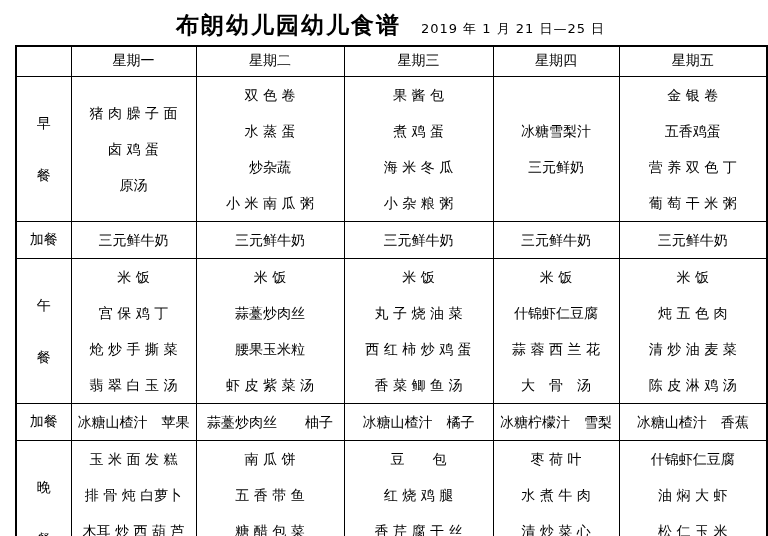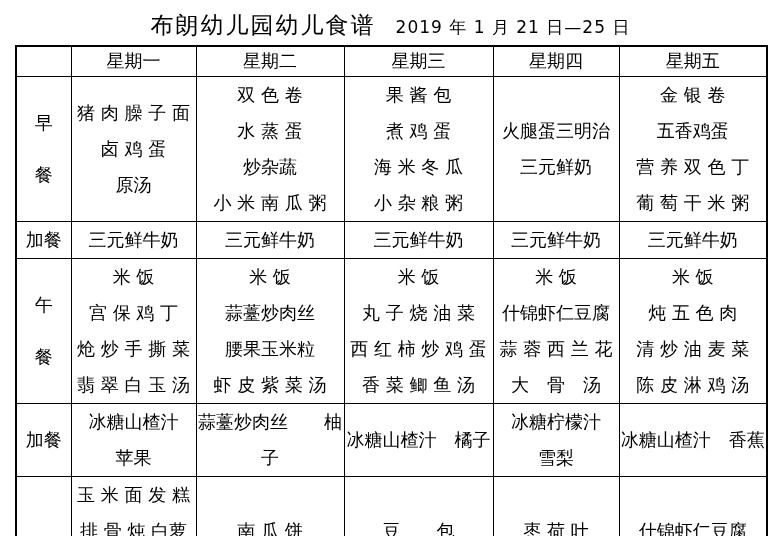--- a/index.html
+++ b/index.html
@@ -6,31 +6,31 @@
   body{
     width:768px;height:536px;background:#ffffff;color:#000;
     font-family:"DejaVu Sans","Liberation Sans",sans-serif;
     overflow:hidden;
   }
   .page{padding:10px 0 0 15px;}
   .title-row{
     display:flex;align-items:baseline;justify-content:center;
     gap:20px;width:751px;height:33px;margin-bottom:2px;
   }
-  .title{font-size:23px;font-weight:normal;letter-spacing:2px;}
-  .date{font-size:17px;letter-spacing:1px;}
+  .title{font-size:23px;font-weight:bold;letter-spacing:2px;}
+  .date{font-size:13px;letter-spacing:1px;}
   table.menu{
     border-collapse:collapse;table-layout:fixed;width:751px;
     border:2px solid #000;
   }
   .menu th,.menu td{
     border:1px solid #000;
     text-align:center;vertical-align:middle;
     white-space:pre-line;
-    font-size:18px;font-weight:normal;
+    font-size:14px;font-weight:normal;
     padding:0;overflow:hidden;
   }
   tr.head{height:30px;}
   tr.breakfast{height:125px;}
   tr.snack-a{height:29px;}
   tr.lunch{height:130px;}
   tr.snack-b{height:30px;}
   tr.dinner{height:130px;}
   td.cell{line-height:36px;}
   tr.tall td.label{line-height:52px;}
@@ -72,21 +72,21 @@
 卤 鸡 蛋
 原汤</td>
       <td class="cell">双 色 卷
 水 蒸 蛋
 炒杂蔬
 小 米 南 瓜 粥</td>
       <td class="cell">果 酱 包
 煮 鸡 蛋
 海 米 冬 瓜
 小 杂 粮 粥</td>
-      <td class="cell">火腿蛋三明治
+      <td class="cell">冰糖雪梨汁
 三元鲜奶</td>
       <td class="cell">金 银 卷
 五香鸡蛋
 营 养 双 色 丁
 葡 萄 干 米 粥</td>
     </tr>
 
     <tr class="snack-a">
       <td class="label">加餐</td>
       <td class="cell">三元鲜牛奶</td>

